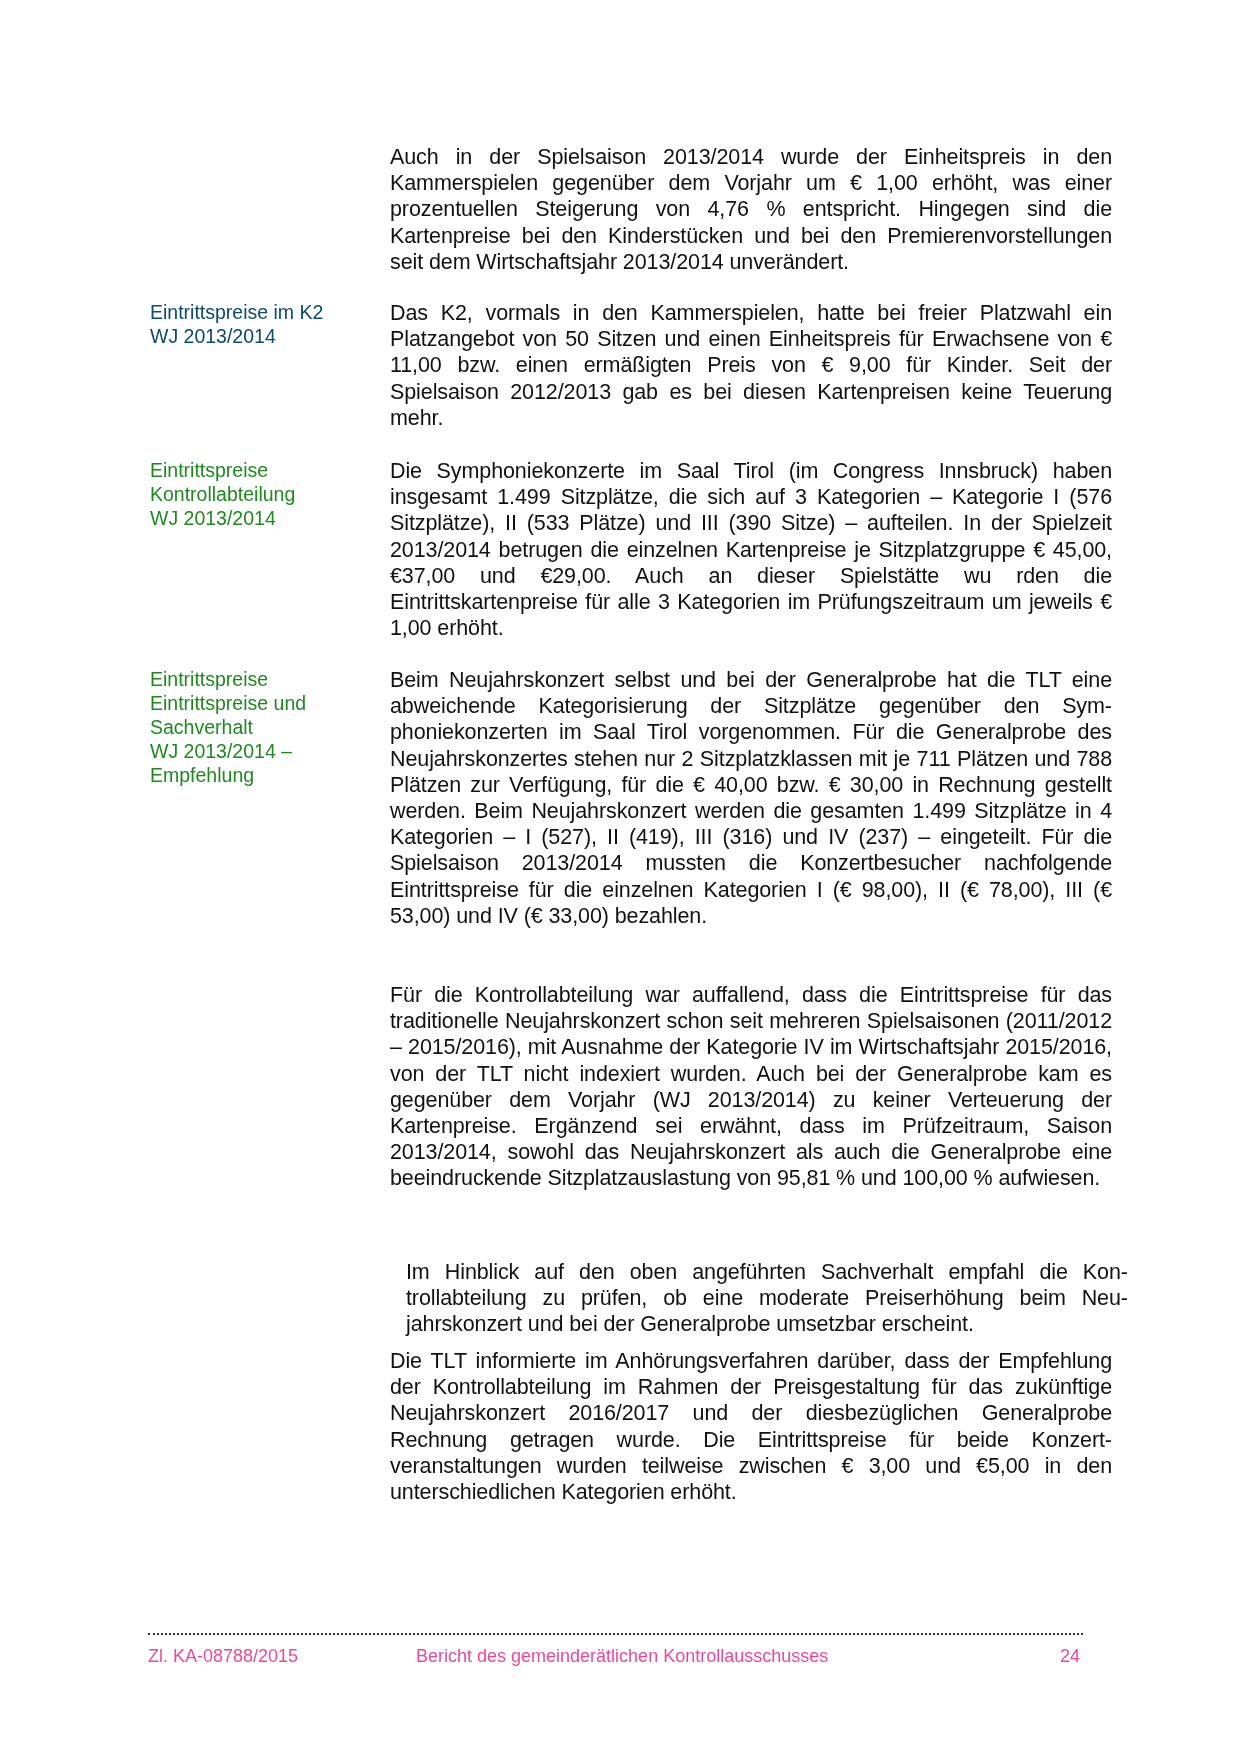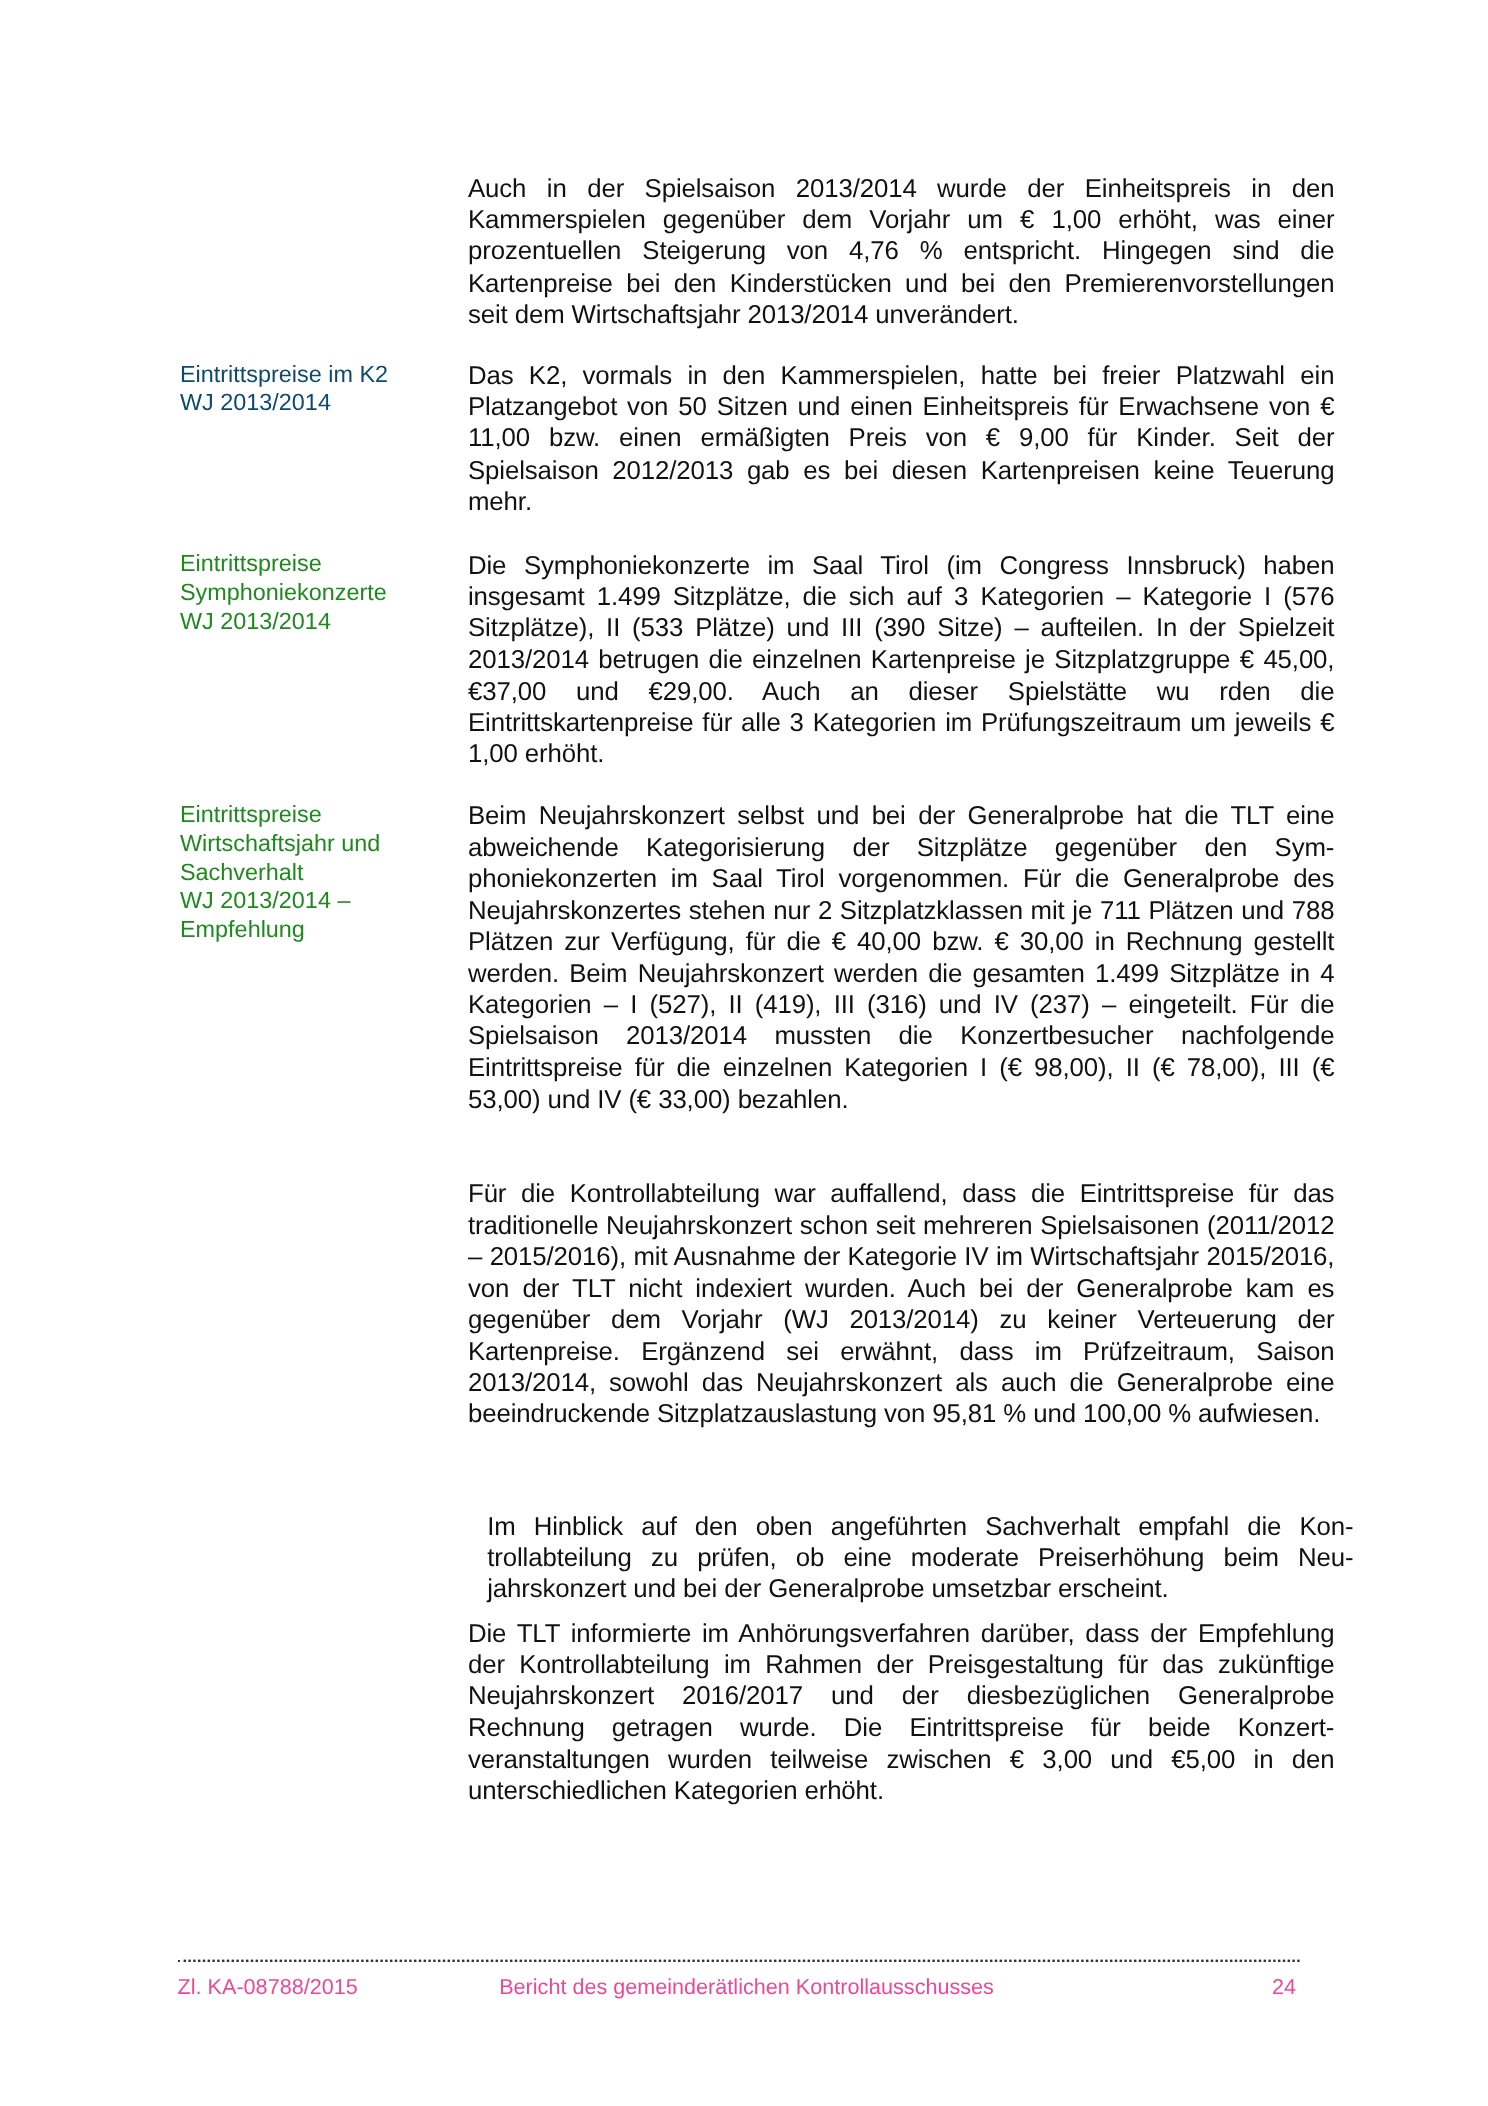--- a/index.html
+++ b/index.html
@@ -43,30 +43,30 @@
     <div class="margin-note" style="color: #0c4a6e;">
       <div>Eintrittspreise im K2</div>
       <div>WJ 2013/2014</div>
     </div>
     <p class="body-text" style="margin:0;">Das K2, vormals in den Kammerspielen, hatte bei freier Platzwahl ein Platzangebot von 50 Sitzen und einen Einheitspreis für Erwachsene von € 11,00 bzw. einen ermäßigten Preis von € 9,00 für Kinder. Seit der Spielsaison 2012/2013 gab es bei diesen Kartenpreisen keine Teuerung mehr.</p>
   </div>
 
   <div class="section" style="top:458px;">
     <div class="margin-note" style="color: rgb(30, 138, 30);">
       <div>Eintrittspreise</div>
-      <div>Symphoniekonzerte</div>
+      <div>Kontrollabteilung</div>
       <div>WJ 2013/2014</div>
     </div>
     <p class="body-text" style="margin:0;">Die Symphoniekonzerte im Saal Tirol (im Congress Innsbruck) haben insgesamt 1.499 Sitzplätze, die sich auf 3 Kategorien – Kategorie I (576 Sitzplätze), II (533 Plätze) und III (390 Sitze) – aufteilen. In der Spielzeit 2013/2014 betrugen die einzelnen Kartenpreise je Sitzplatz­gruppe € 45,00, €37,00 und  €29,00. Auch an dieser Spielstätte wu  r­den die Eintrittskartenpreise für alle 3 Kategorien im Prüfungszeitraum um jeweils € 1,00 erhöht.</p>
   </div>
 
   <div class="section" style="top:667px;">
     <div class="margin-note" style="color: rgb(30, 138, 30);">
       <div>Eintrittspreise</div>
-      <div>Wirtschaftsjahr und</div>
+      <div>Eintrittspreise und</div>
       <div>Sachverhalt</div>
       <div>WJ 2013/2014 –</div>
       <div>Empfehlung</div>
     </div>
     <p class="body-text" style="margin:0;">Beim Neujahrskonzert selbst und bei der Generalprobe hat die TLT eine abweichende Kategorisierung der Sitzplätze gegenüber den Sym­phoniekonzerten im Saal Tirol vorgenommen. Für die Generalprobe des Neujahrskonzertes stehen nur 2 Sitzplatzklassen mit je 711 Plät­zen und 788 Plätzen zur Verfügung, für die € 40,00 bzw. € 30,00 in Rechnung gestellt werden. Beim Neujahrskonzert werden die gesamten 1.499 Sitzplätze in 4 Kategorien – I (527), II (419), III (316) und IV (237) – eingeteilt. Für die Spielsaison 2013/2014 muss­ten die Konzertbesucher nachfolgende Eintrittspreise für die einzelnen Kategorien I (€ 98,00), II (€ 78,00), III (€ 53,00) und IV (€ 33,00) bezah­len.</p>
   </div>
 
   <div class="section" style="top:982px;">
     <p class="body-text" style="margin:0;">Für die Kontrollabteilung war auffallend, dass die Eintrittspreise für das traditionelle Neujahrskonzert schon seit mehreren Spielsaisonen (2011/2012 – 2015/2016), mit Ausnahme der Kategorie IV im Wirt­schaftsjahr 2015/2016, von der TLT nicht indexiert wurden. Auch bei der Generalprobe kam es gegenüber dem Vorjahr (WJ 2013/2014) zu keiner Verteuerung der Kartenpreise. Ergänzend sei erwähnt, dass im Prüfzeitraum, Saison 2013/2014, sowohl das Neujahrskonzert als auch die Generalprobe eine beeindruckende Sitzplatzauslastung von 95,81 % und 100,00 % aufwiesen.</p>
   </div>

